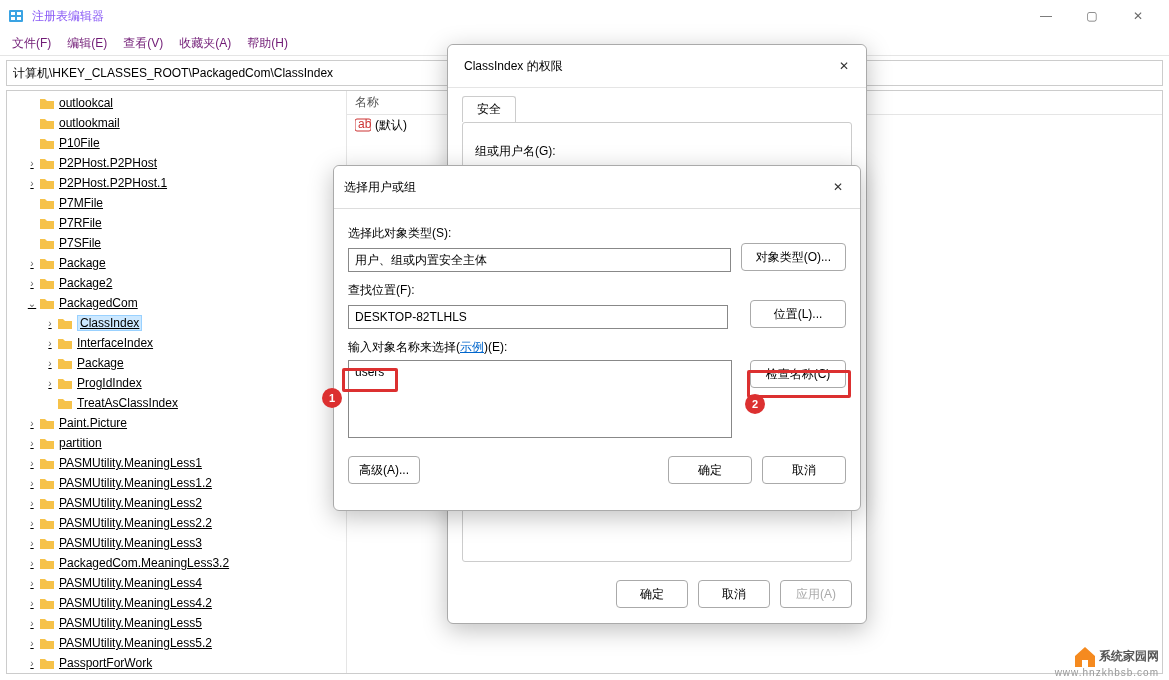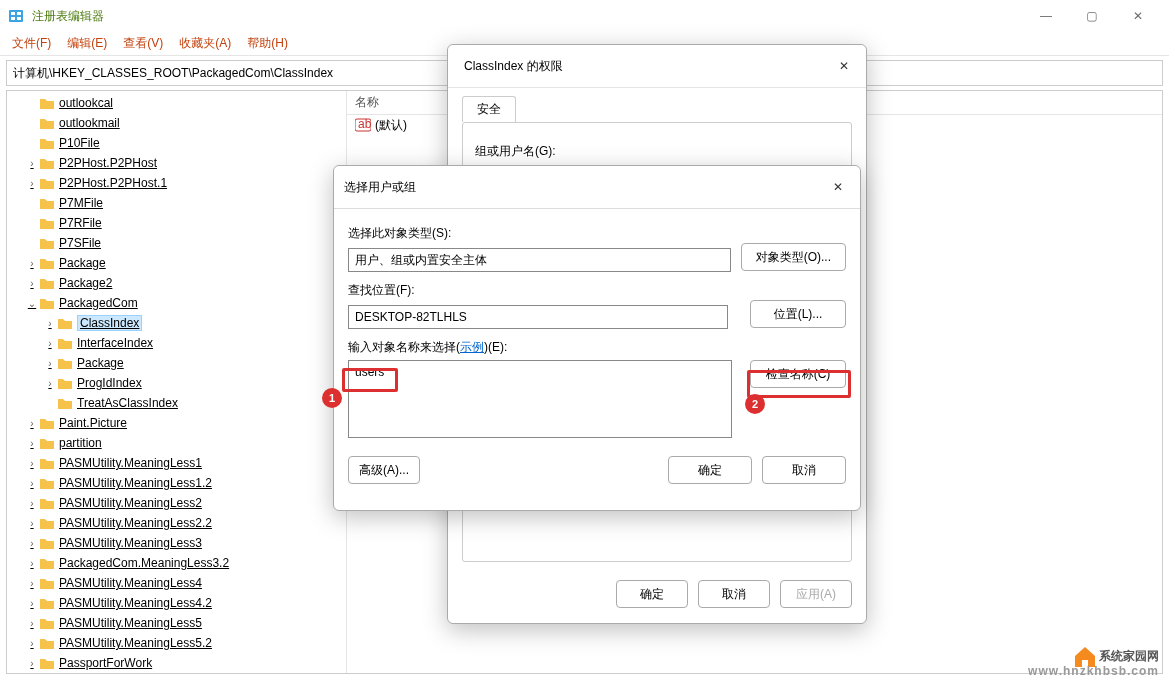--- a/index.html
+++ b/index.html
@@ -1,27 +1,27 @@
 <!DOCTYPE html>
 <html><head>
 <meta charset="utf-8">
 <style>
 * { box-sizing: border-box; margin: 0; padding: 0; font-family: "Microsoft YaHei", "Segoe UI", sans-serif; font-size: 12px; }
 body { background: #fff; width: 1169px; height: 680px; position: relative; overflow: hidden; }
 
 
 .titlebar { height: 32px; display: flex; align-items: center; padding: 0 8px; background: #fff; }
 .titlebar .app-icon { width: 16px; height: 16px; margin-right: 8px; }
-.titlebar .title { flex: 1; color: #4d7c0f; }
+.titlebar .title { flex: 1; color: #8b5cf6; }
 .titlebar .winbtns { display: flex; gap: 0; }
 .titlebar .winbtn { width: 46px; height: 32px; display: flex; align-items: center; justify-content: center; color: #000; opacity: .6; }
 
 
 .menubar { height: 24px; display: flex; align-items: center; padding: 0 4px; background: #fff; border-bottom: 1px solid #e5e5e5; }
-.menubar .menuitem { padding: 2px 8px; color: #c2410c; }
+.menubar .menuitem { padding: 2px 8px; color: #701a75; }
 
 
 .addressbar { height: 26px; border: 1px solid #ccc; margin: 4px 6px; display: flex; align-items: center; padding: 0 6px; color: #000; background: #fff; }
 
 
 .main { display: flex; height: calc(680px - 32px - 24px - 34px - 6px); margin: 0 6px 6px 6px; border: 1px solid #ccc; background: #fff; }
 .tree { width: 340px; overflow: auto; border-right: 1px solid #e5e5e5; padding: 2px 0; text-decoration: underline; }
 .tree-item { display: flex; align-items: center; height: 20px; padding-left: 0; white-space: nowrap; }
 .tree-item .exp { width: 14px; text-align: center; color: #666; font-size: 10px; }
 .tree-item .folder { width: 16px; height: 14px; margin-right: 4px; display: inline-flex; }
@@ -56,21 +56,21 @@
 .textarea { border: 1px solid #888; background: #fff; height: 78px; padding: 4px 6px; margin-top: 4px; }
 label.lbl { color: #000; display: block; margin-top: 10px; }
 .link { color: #0066cc; text-decoration: underline; }
 
 
 .redbox { position: absolute; border: 3px solid #dc3030; pointer-events: none; border-radius: 2px; }
 .redbadge { position: absolute; width: 20px; height: 20px; border-radius: 50%; background: #dc3030; color: #fff; display: flex; align-items: center; justify-content: center; font-weight: bold; font-size: 11px; }
 
 
 .watermark { position: absolute; right: 10px; bottom: 10px; display: flex; align-items: center; gap: 0; color: #555; font-size: 16px; font-weight: bold; }
-.wm-sub { position: absolute; right: 10px; bottom: -2px; font-size: 12px; color: #999; letter-spacing: 1px; font-weight: bold; }
+.wm-sub { position: absolute; right: 10px; bottom: -2px; font-size: 10px; color: #999; letter-spacing: 1px; }
 .house { width: 28px; height: 28px; }
 
 
 .folder svg path { fill: #f6c24a; }
 </style>
 </head>
 <body>
 
 <div class="titlebar">
   <span class="app-icon">

